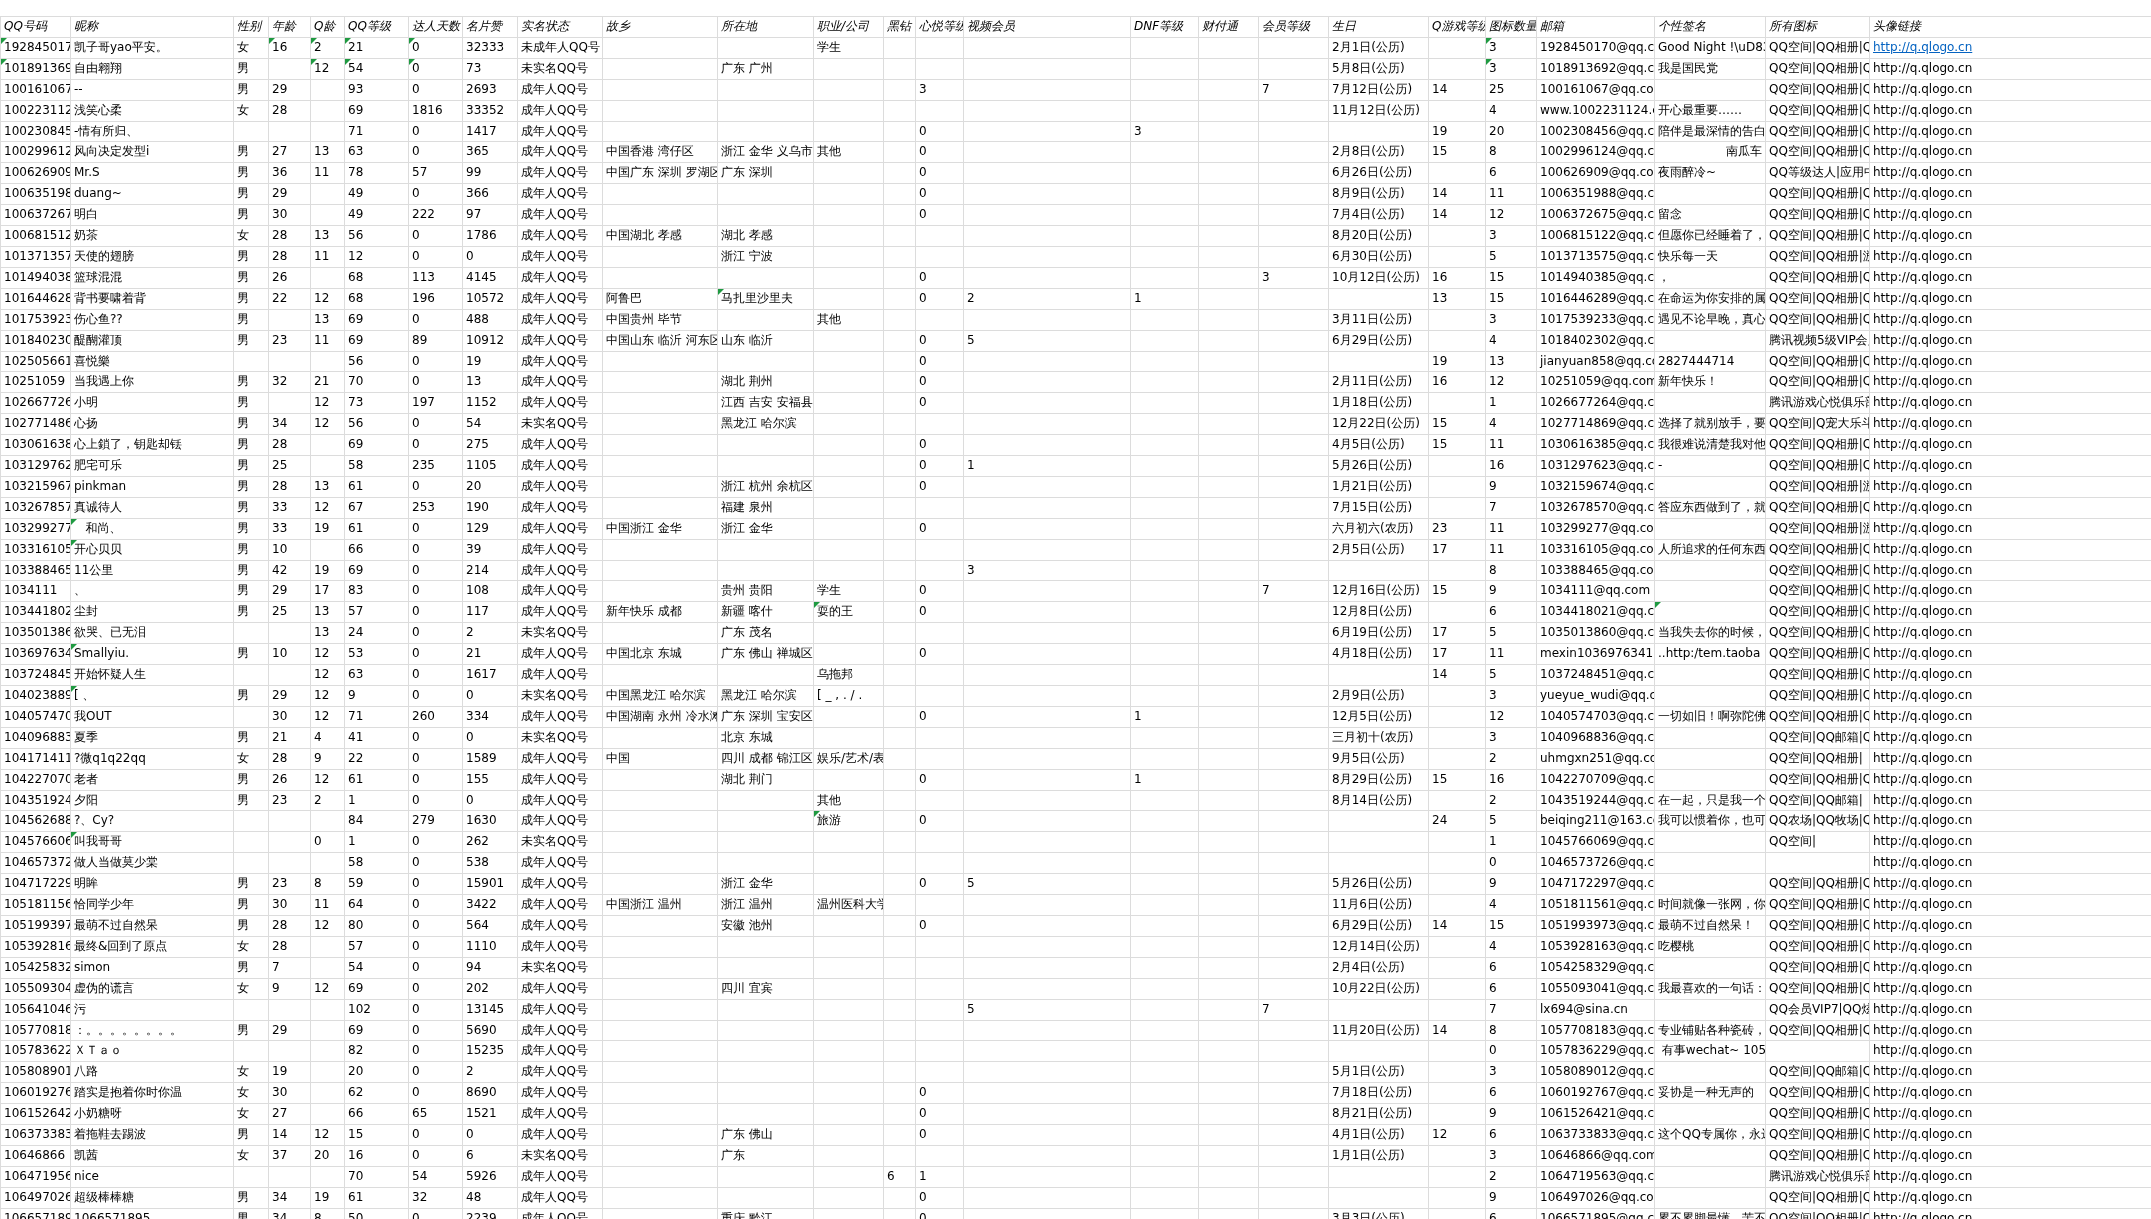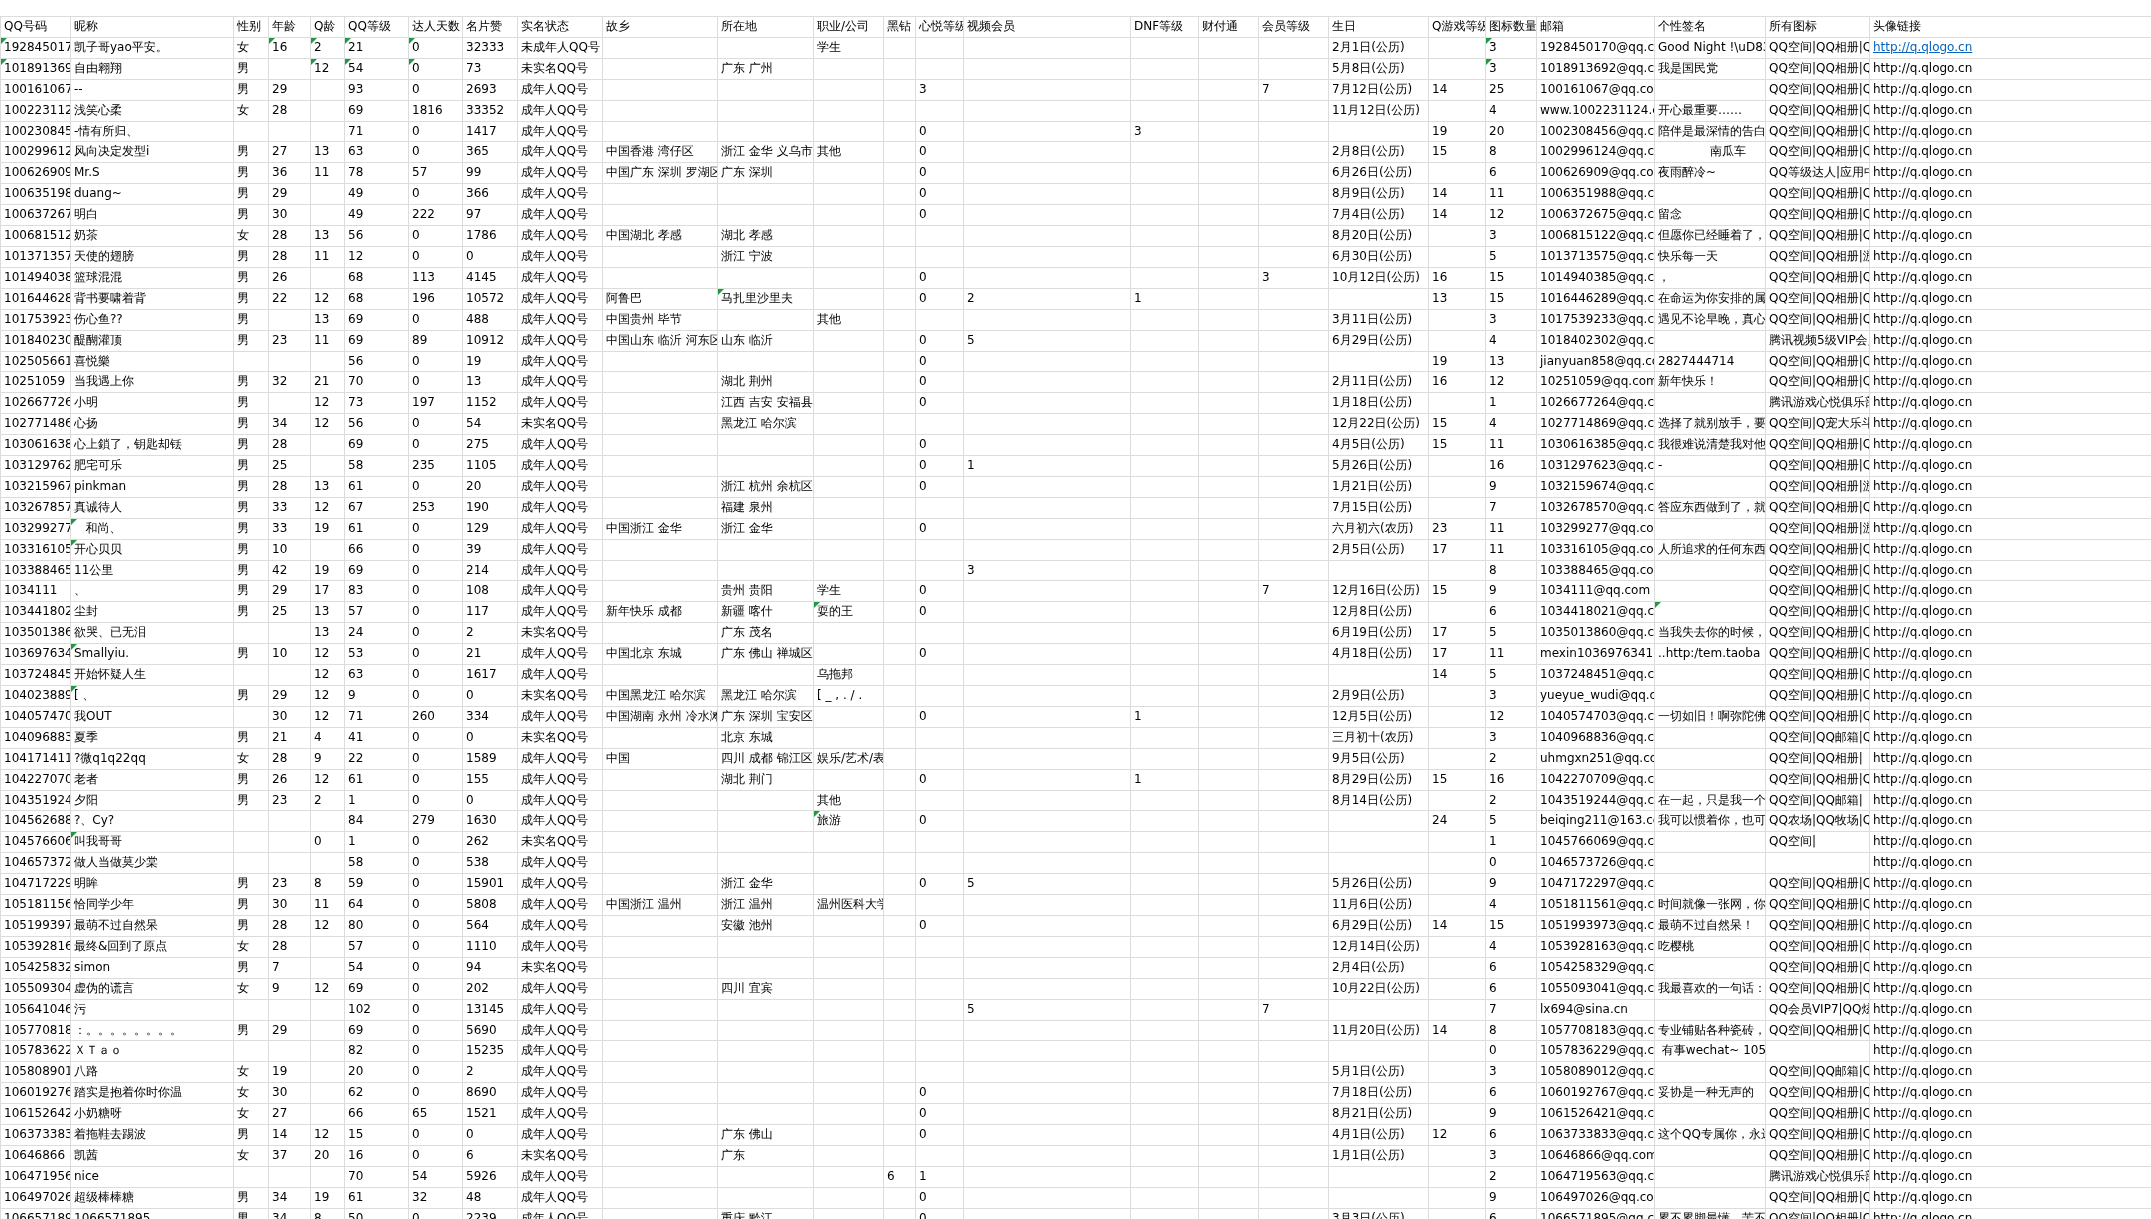--- a/index.html
+++ b/index.html
@@ -11,22 +11,22 @@
   table{
     table-layout:fixed;border-collapse:collapse;
     margin:16px 0 0 0;width:2151px;
   }
   th,td{
     height:19.9px;line-height:19.9px;box-sizing:border-box;
     padding:0 0 0 3px;border:1px solid #dcdcdc;
     white-space:pre;overflow:hidden;text-align:left;
     font-weight:normal;vertical-align:middle;
   }
-  thead th{background:#ffffff;}
-  td.ra{text-align:right;padding-right:19px;margin-top:12px;}
+  thead th{background:#ffffff;font-style:italic;}
+  td.ra{text-align:right;padding-right:3px;margin-top:12px;}
   .tri{position:relative;}
   .tri::before{
     content:"";position:absolute;top:0;left:0;width:0;height:0;
     border-top:6px solid #1f9a41;border-right:6px solid transparent;
   }
   .lnk{color:#0563c1;text-decoration:underline;cursor:pointer;}
 </style>
 </head>
 <body>
 
@@ -1196,21 +1196,21 @@
         <td>http://q.qlogo.cn</td>
       </tr>
       <tr>
         <td>1051811561</td>
         <td>恰同学少年</td>
         <td>男</td>
         <td>30</td>
         <td>11</td>
         <td>64</td>
         <td>0</td>
-        <td>5808</td>
+        <td>3422</td>
         <td>成年人QQ号</td>
         <td>中国浙江 温州</td>
         <td>浙江 温州</td>
         <td>温州医科大学</td>
         <td></td>
         <td></td>
         <td></td>
         <td></td>
         <td></td>
         <td></td>

